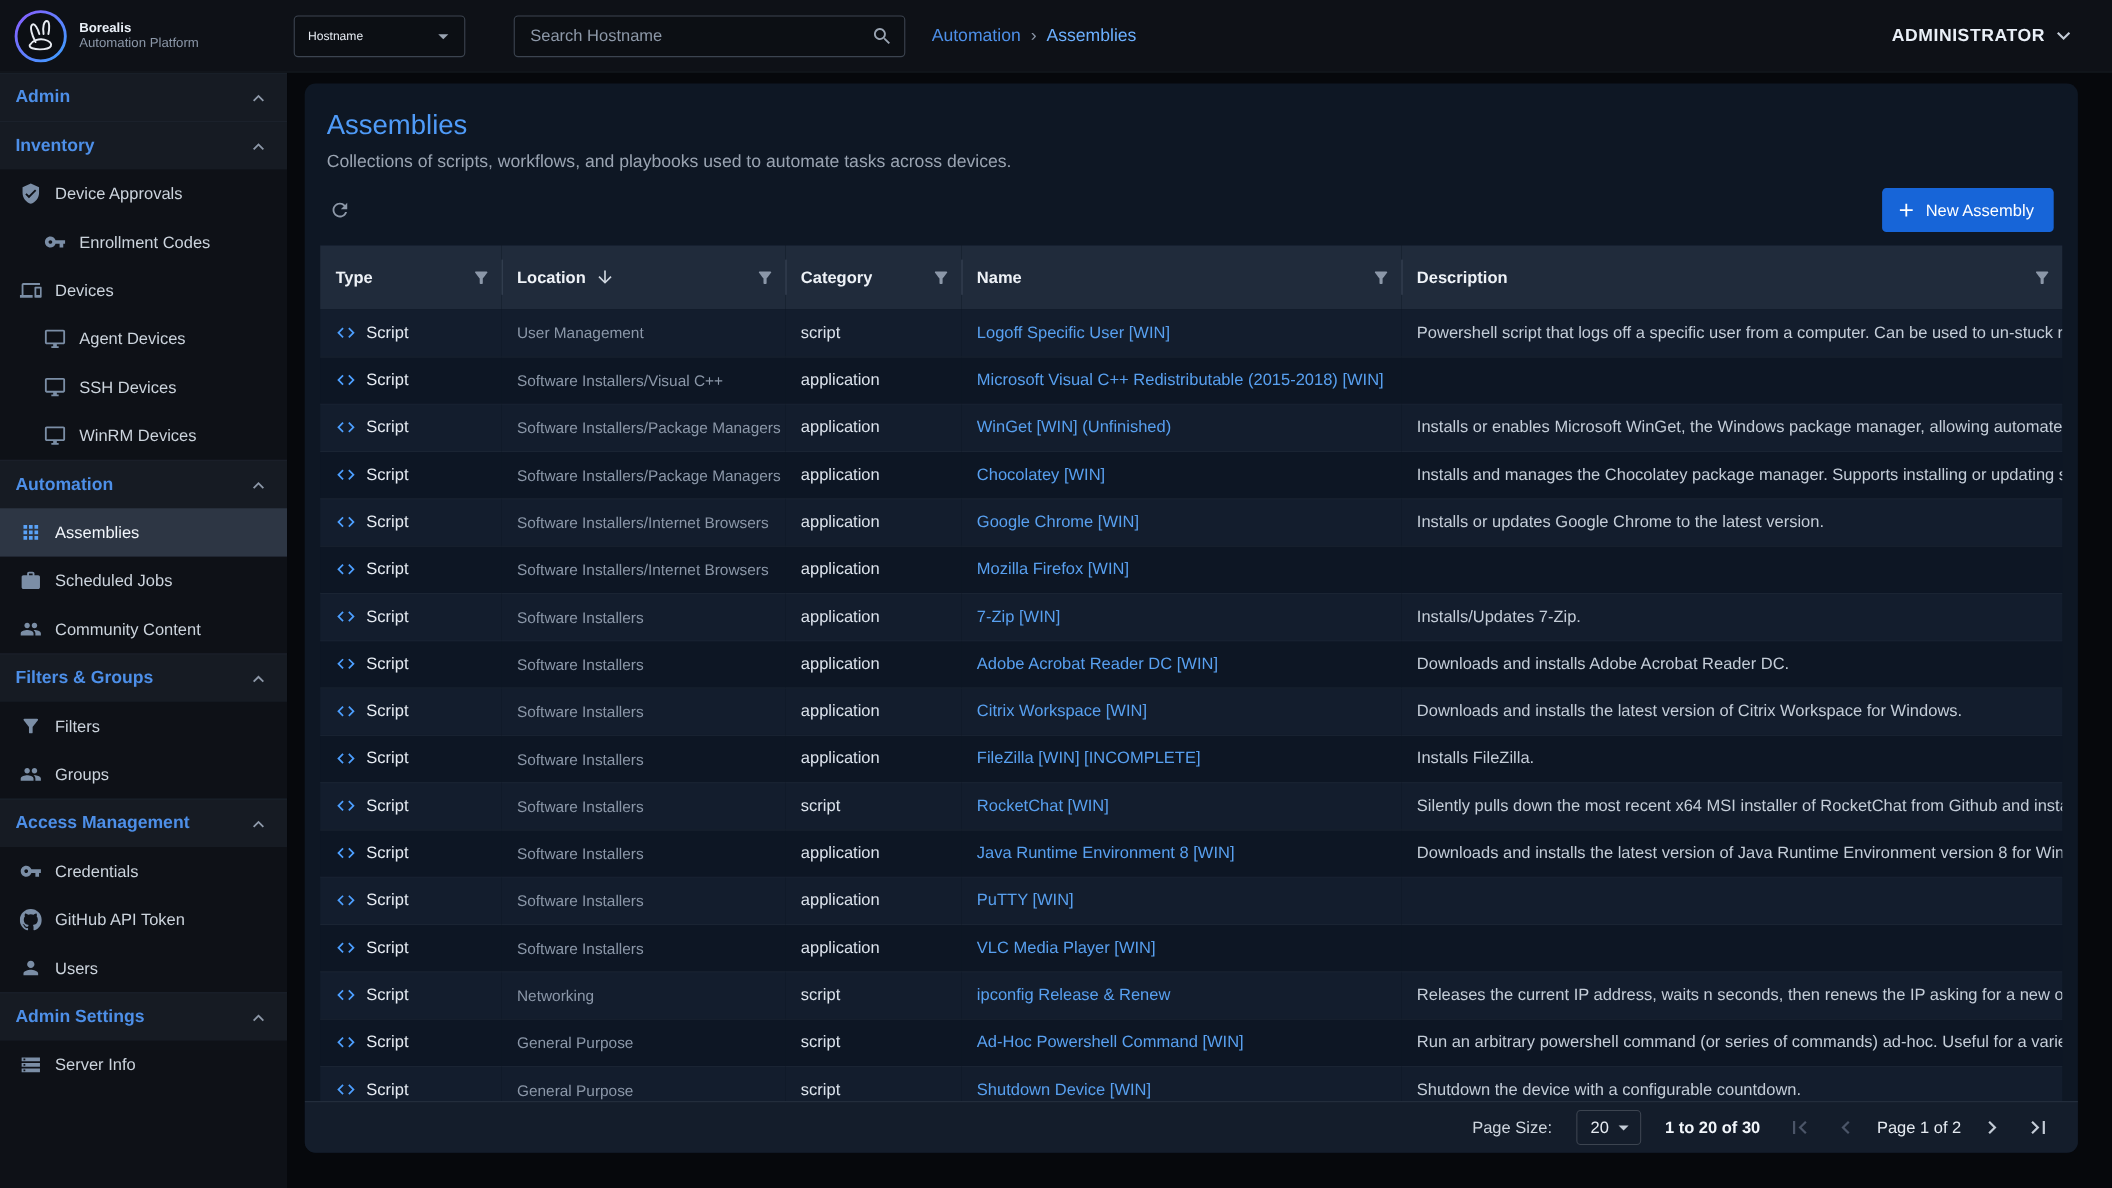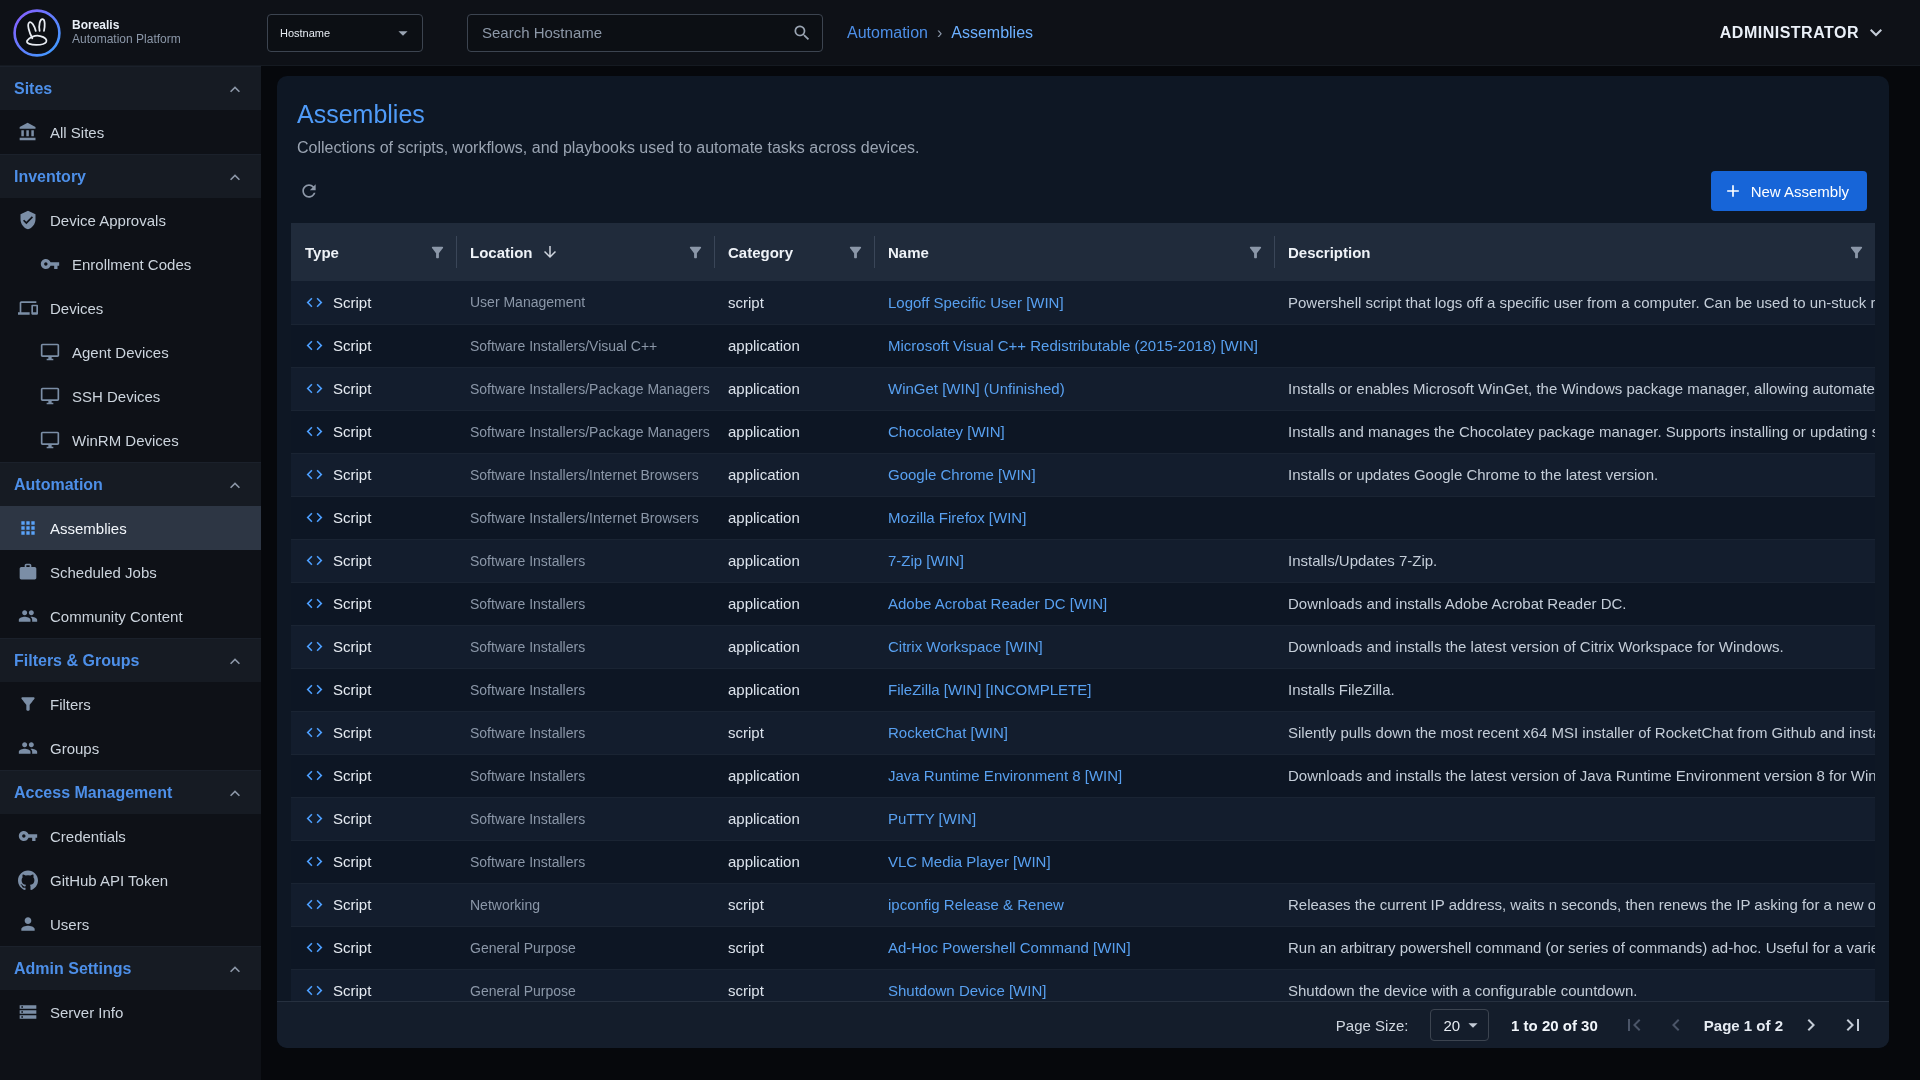--- a/index.html
+++ b/index.html
@@ -138,21 +138,21 @@
     height:47px;flex:0 0 47px;background:var(--footer-bg);border-top:1px solid #26303f;
     display:flex;align-items:center;justify-content:flex-end;gap:22px;
     padding-right:22px;font-size:15px;color:#cfd6df;margin-top:auto;
   }
   .page-size-box{
     border:1px solid var(--border);border-radius:4px;height:32px;
     display:flex;align-items:center;gap:2px;padding:0 4px 0 12px;cursor:pointer;color:#e6ebf2;
   }
   .page-size-box .icon{width:22px;height:22px;color:#c3cbd6;}
   .range-text{font-weight:bold;color:#f2f6fb;}
-  .pager{display:flex;align-items:center;gap:14px;font-weight:bold;}
+  .pager{display:flex;align-items:center;gap:14px;}
   .pg-btn{background:none;border:none;padding:2px;display:flex;cursor:pointer;}
   .pg-btn .icon{width:24px;height:24px;}
   .pg-btn.disabled .icon{color:#4b5568;}
   .pg-btn.enabled .icon{color:#c3cbd6;}
   .page-info{color:#e6ebf2;}
 </style>
 </head>
 <body>
 
 <header class="topbar">
@@ -198,31 +198,25 @@
     <span class="user-name">ADMINISTRATOR</span>
     <svg class="icon" viewBox="0 0 24 24">
         <path d="M12 15.4l-6-6L7.4 8 12 12.6 16.6 8 18 9.4z"></path>
       </svg>
   </div>
 </header>
 
 <aside class="sidebar">
   <nav>
       <div class="section-header">
-       <span>Sites</span>
+       <span>Admin</span>
        <svg class="icon " viewBox="0 0 24 24">
           <path d="M12 8.6l6 6-1.4 1.4-4.6-4.6-4.6 4.6L6 14.6z"></path>
         </svg>
      </div>
-      <div class="side-item">
-         <svg class="icon " viewBox="0 0 24 24">
-          <path d="M4 10v7h3v-7H4zm6 0v7h3v-7h-3zM2 22h19v-3H2v3zm14-12v7h3v-7h-3zm-4.5-9L2 6v2h19V6l-9.5-5z"></path>
-        </svg>
-         <span>All Sites</span>
-       </div>
       <div class="section-header">
        <span>Inventory</span>
        <svg class="icon " viewBox="0 0 24 24">
           <path d="M12 8.6l6 6-1.4 1.4-4.6-4.6-4.6 4.6L6 14.6z"></path>
         </svg>
      </div>
       <div class="side-item">
          <svg class="icon " viewBox="0 0 24 24">
           <path d="M12 1 3 5v6c0 5.55 3.84 10.74 9 12 5.16-1.26 9-6.45 9-12V5l-9-4zm-2 16-4-4 1.41-1.41L10 14.17l6.59-6.59L18 9l-8 8z"></path>
         </svg>

